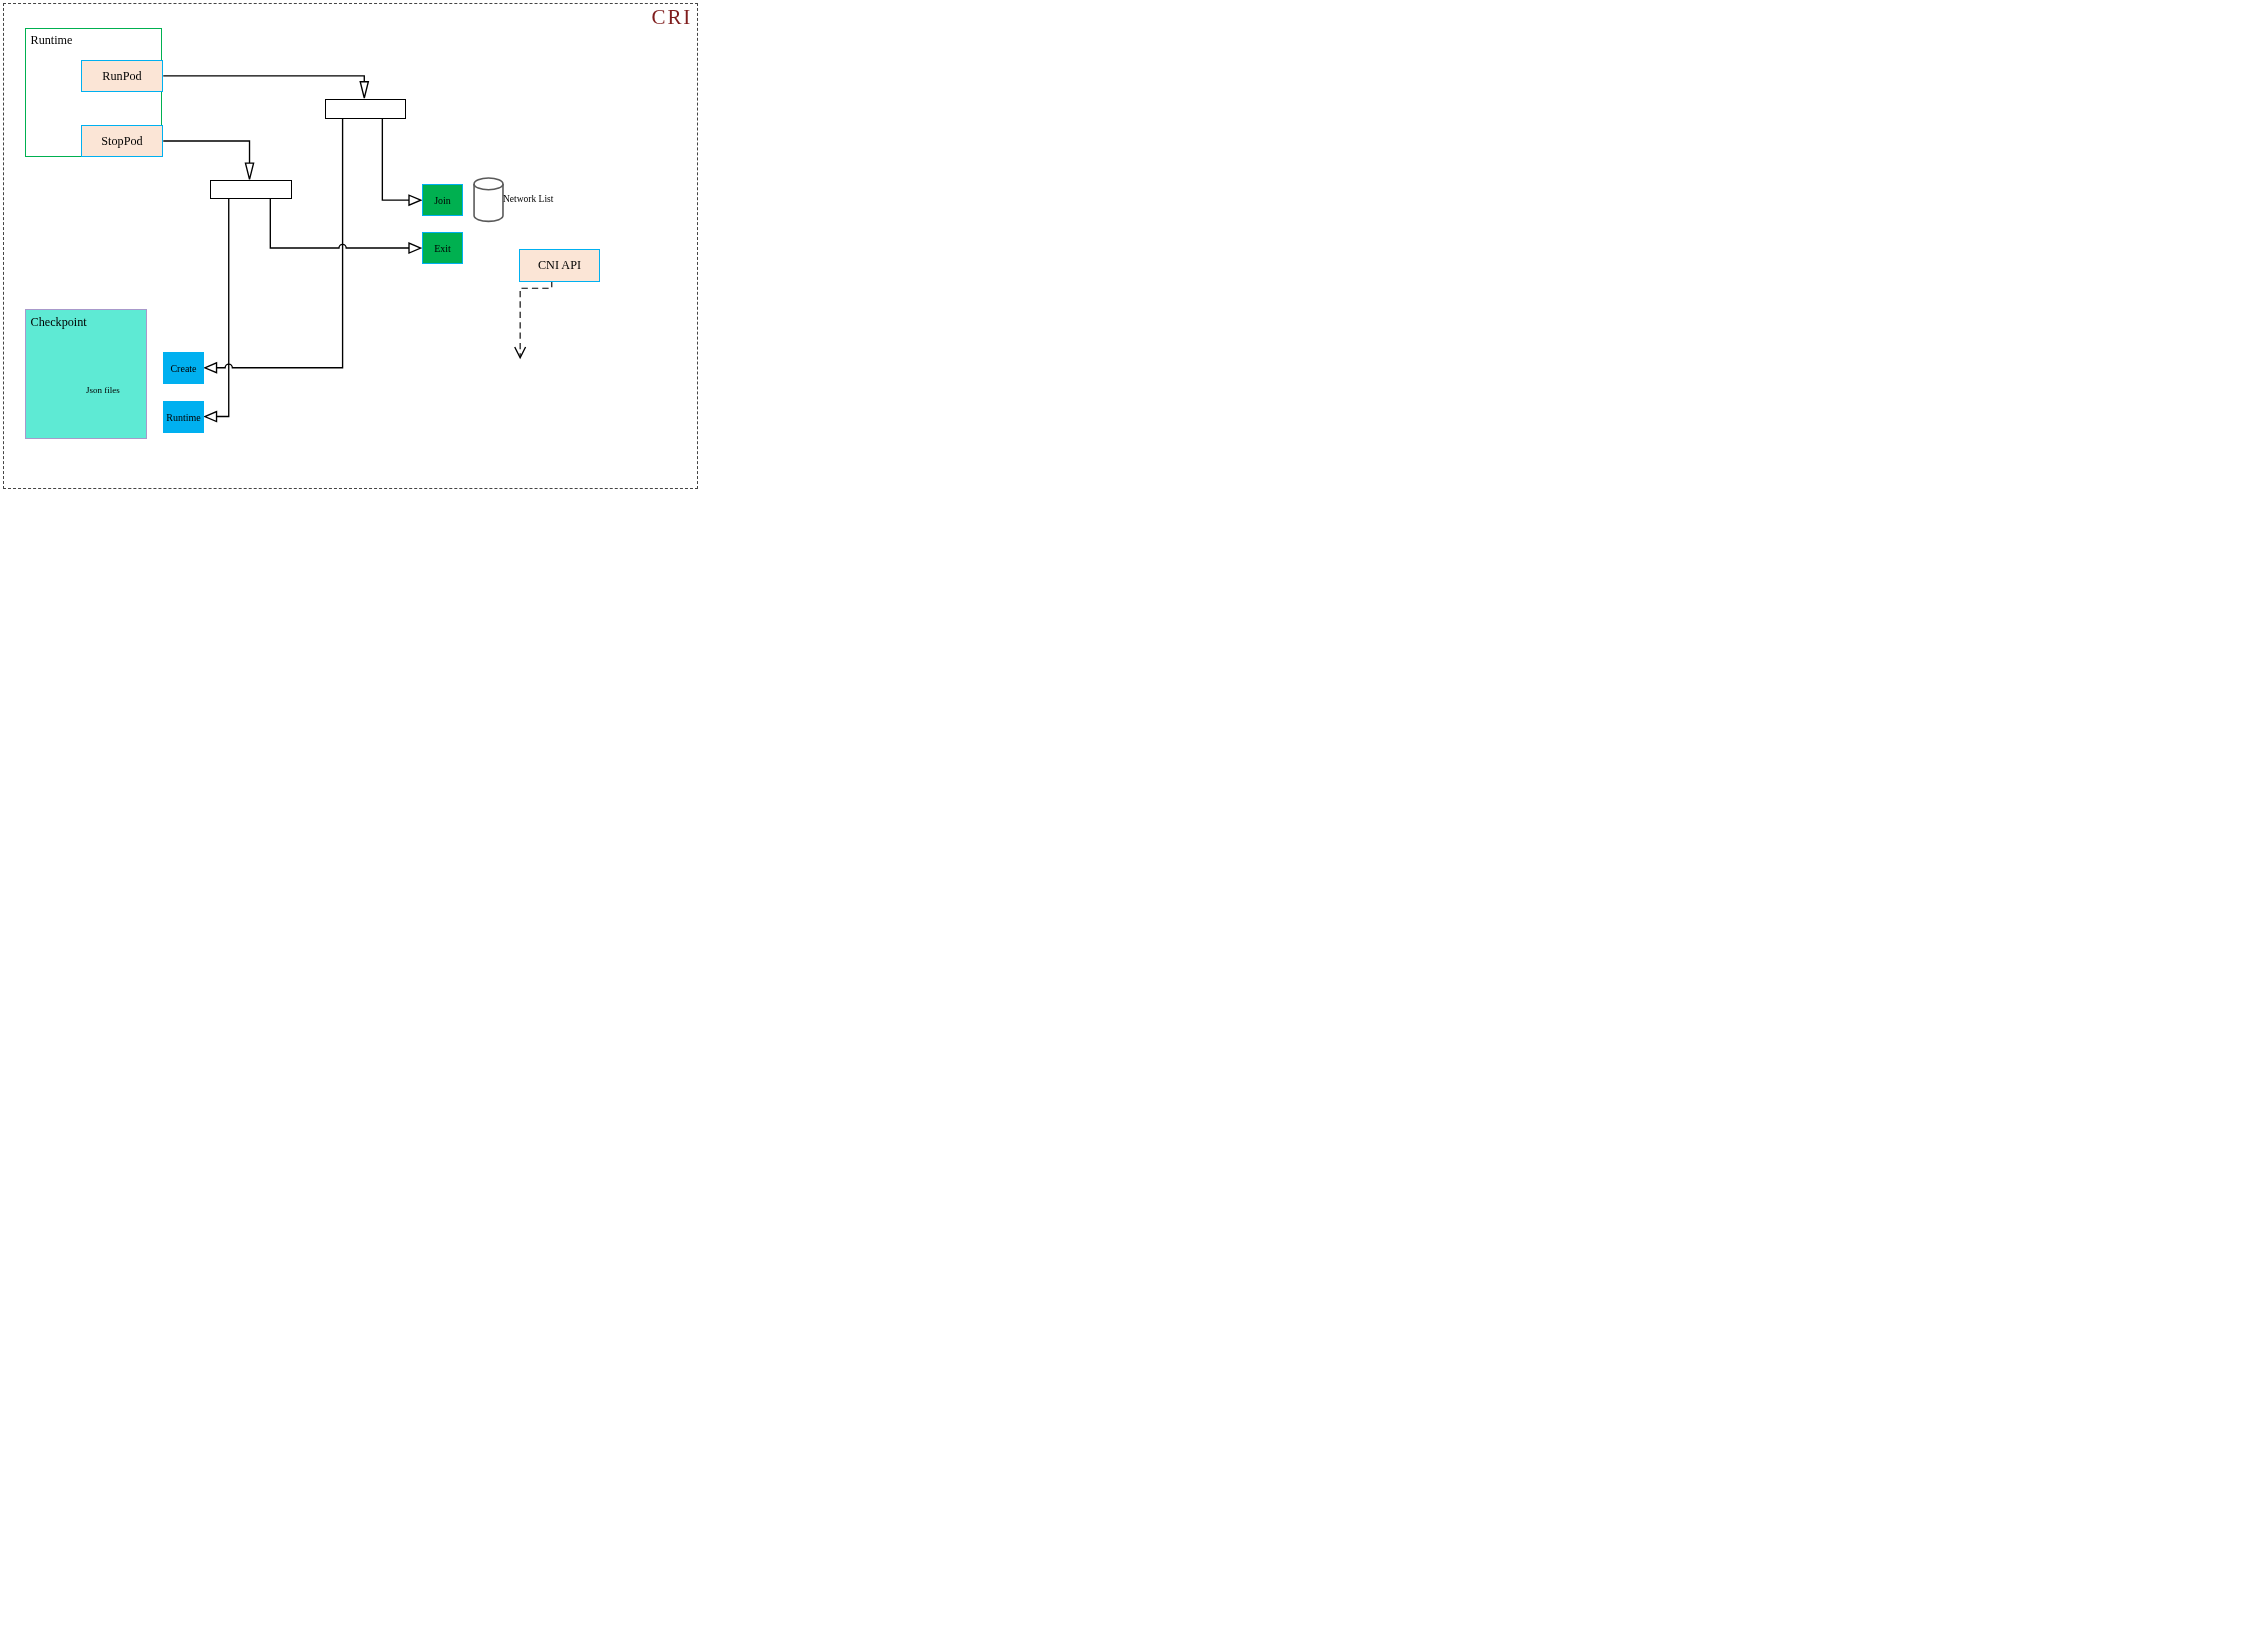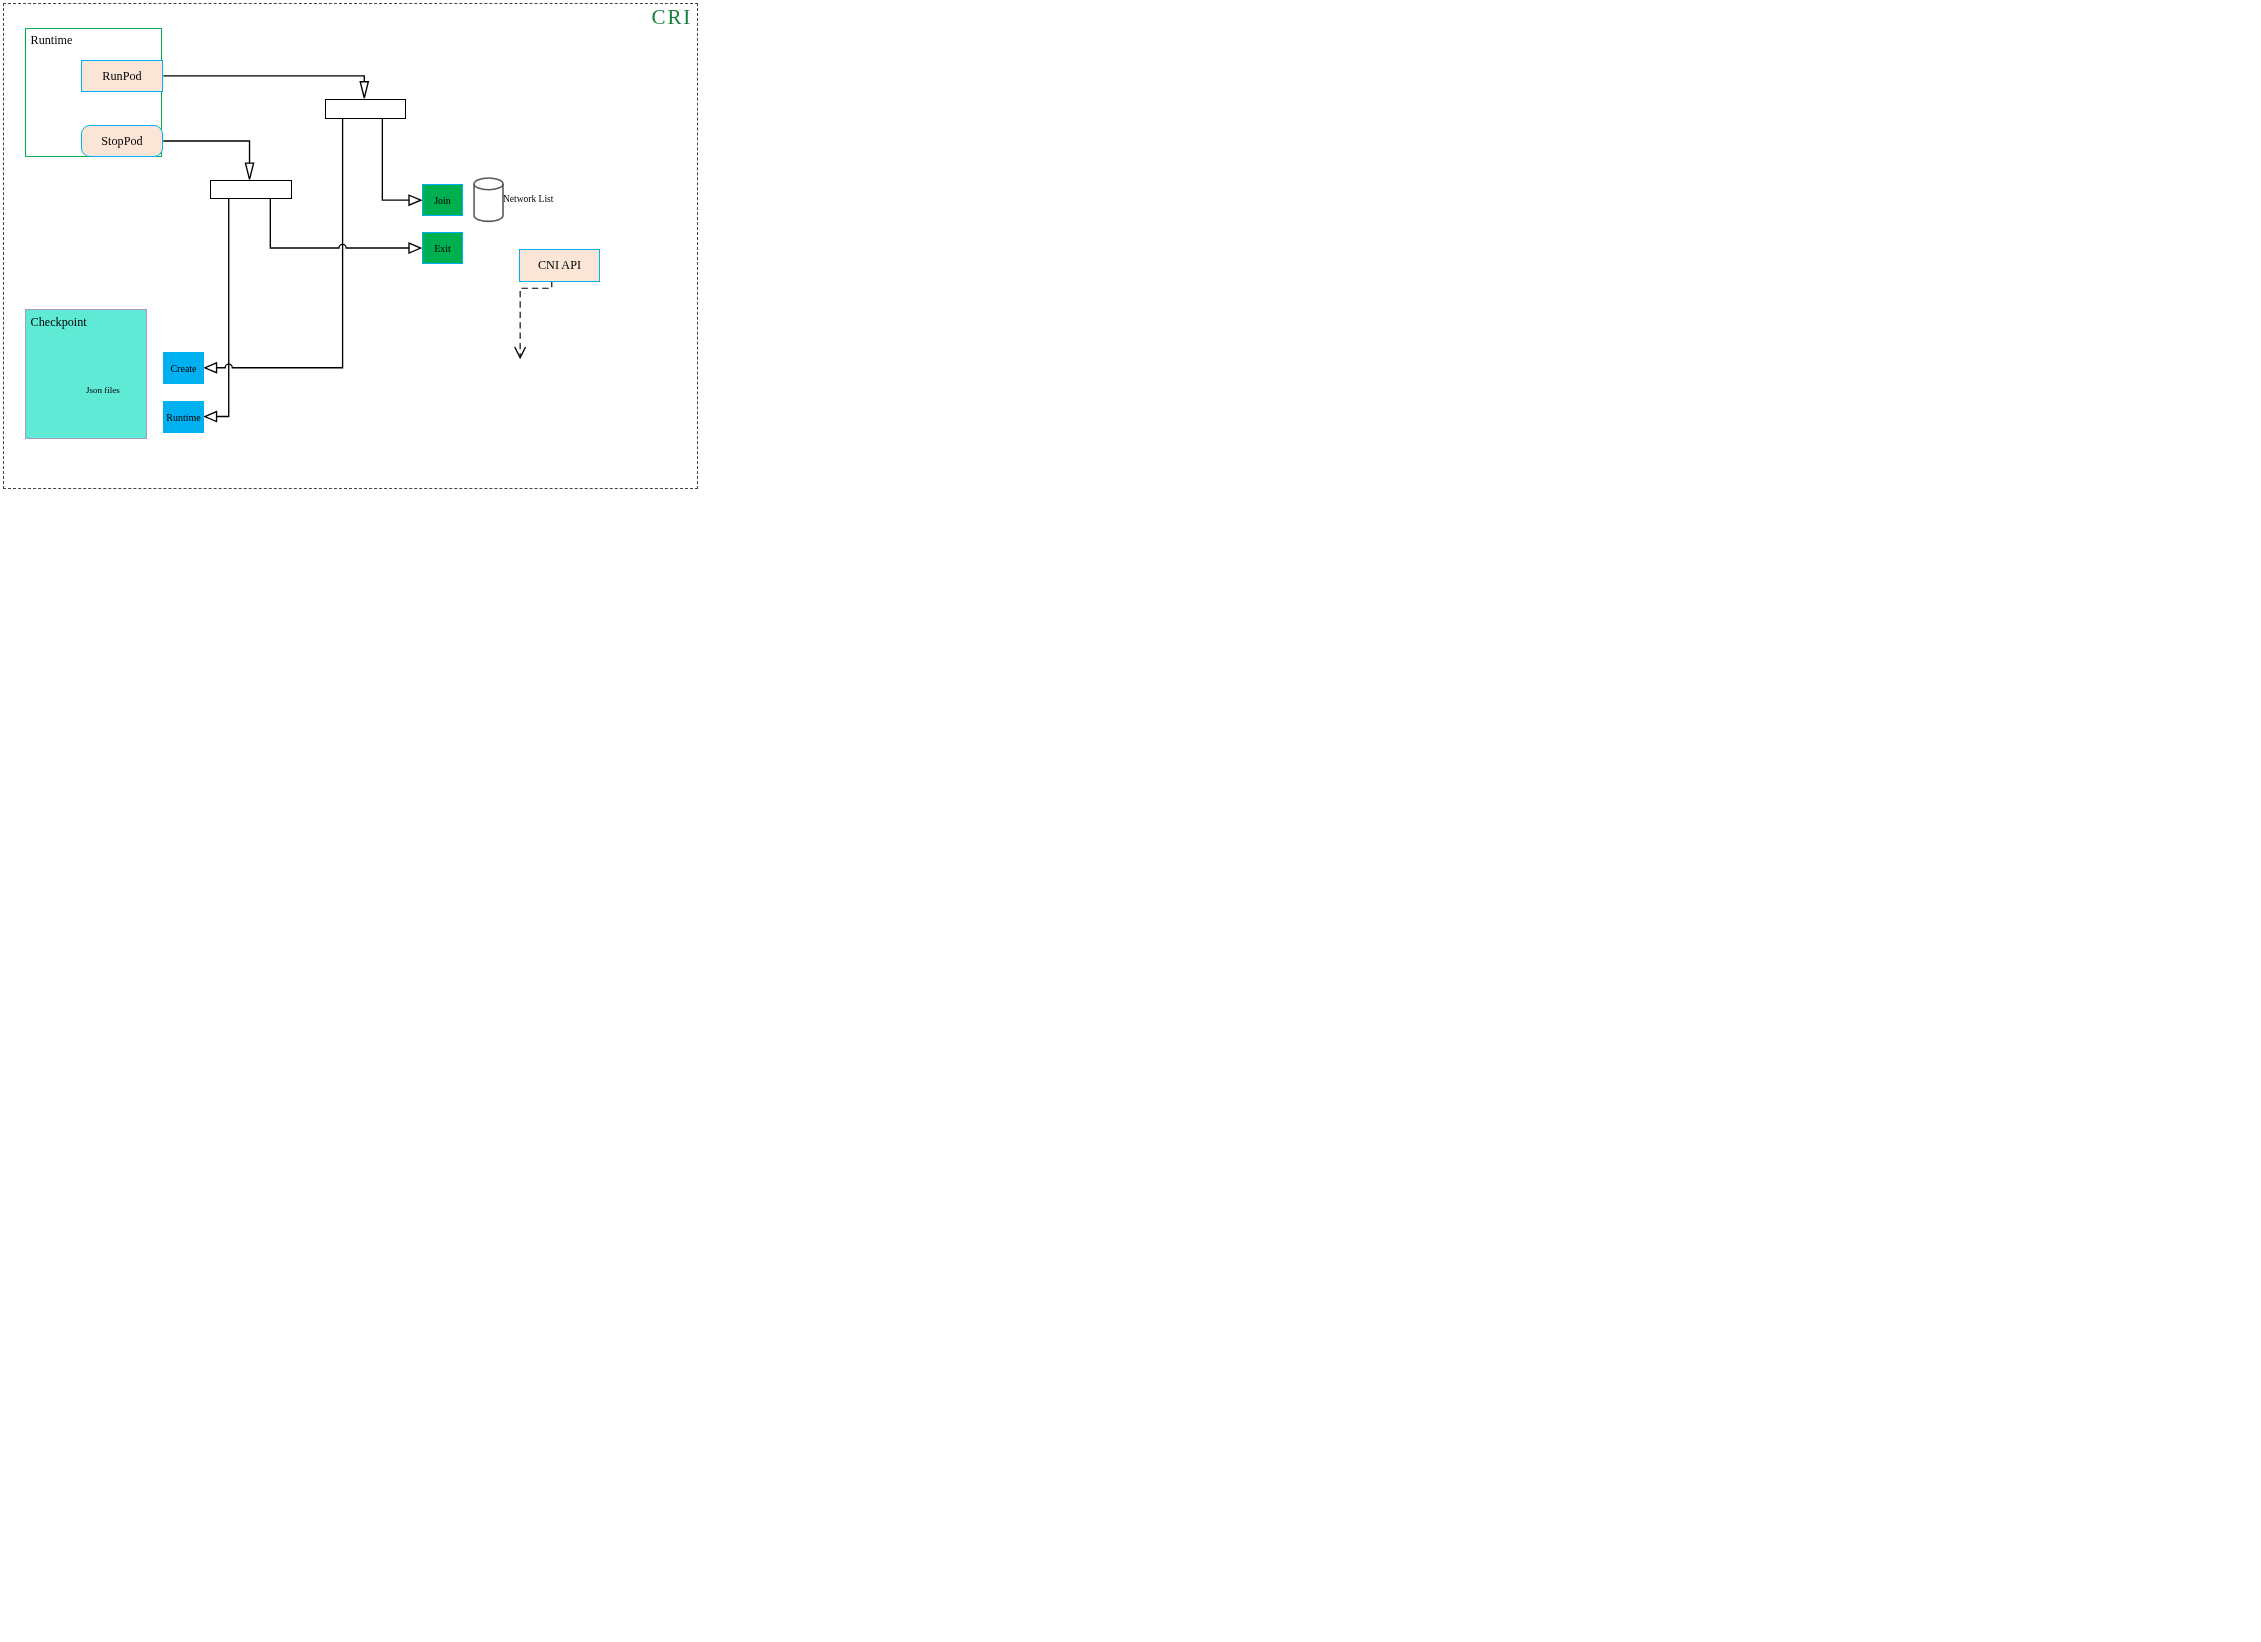--- a/index.html
+++ b/index.html
@@ -8,21 +8,21 @@
   #frame{position:absolute;left:2.7px;top:2.7px;right:2.7px;bottom:2.7px;border:0.9px dashed #444;}
   .abs{position:absolute;box-sizing:border-box;}
   #wires{position:absolute;left:0;top:0;z-index:1;}
   .node{z-index:2;padding-left:42px;}
   .container-title{font-size:12.2px;color:#000;}
   
   #runtime{left:25px;top:28px;width:137px;height:129px;border:0.9px solid #00b050;background:#fff;}
   #runtime .container-title{position:absolute;left:4.5px;top:3.6px;}
   .pill{display:flex;align-items:center;justify-content:center;background:#fbe5d6;border:0.9px solid #00b0f0;font-size:12.2px;color:#000;z-index:3;text-align:right;}
   #runpod{left:81px;top:60px;width:82px;height:32px;}
-  #stoppod{left:81px;top:125px;width:82px;height:32px;border-radius:9px;}
+  #stoppod{left:81px;top:125px;width:82px;height:32px;}
   
   .bar{background:#fff;border:1.4px solid #000;z-index:2;}
   #bar1{left:325px;top:99px;width:81px;height:20px;}
   #bar2{left:210px;top:180px;width:82px;height:19px;}
   
   #netmgr{left:462px;top:152px;width:138px;height:130px;border:0.9px solid #3a82c6;background:#fff;}
   #netmgr .container-title{position:absolute;left:5.4px;top:4.5px;}
   .greenbox{display:flex;align-items:center;justify-content:center;background:#00b050;border:0.9px solid #00b0f0;font-size:10px;color:#000;z-index:3;}
   #join{left:422px;top:184px;width:41px;height:32px;}
   #exit{left:422px;top:232px;width:41px;height:32px;}
@@ -37,21 +37,21 @@
   #jsonfiles-label{left:86px;top:385px;font-size:9px;z-index:3;}
   
   #clibcni{left:417px;top:359px;width:215px;height:91px;border:0.9px solid #000;background:#fff;z-index:2;}
   #clibcni .hdr{position:relative;height:51px;border-bottom:1.8px solid #000;}
   #clibcni .stereotype{position:absolute;left:7.2px;top:4.5px;font-size:10px;}
   #clibcni .cname{position:absolute;left:7.2px;top:23.5px;font-size:12.2px;}
   #clibcni .methods{background:#f2f2f2;height:38px;}
   #clibcni .mrow{height:18.5px;display:flex;align-items:center;padding-left:13.6px;font-size:10px;}
   #clibcni .mrow.second{border-top:1.4px dotted #000;height:18px;}
   
-  #cri{right:9px;top:5.4px;font-size:21px;color:#15803d;z-index:3;letter-spacing:1.8px;}
+  #cri{right:9px;top:5.4px;font-size:21px;color:#7f1d1d;z-index:3;letter-spacing:1.8px;}
 </style>
 </head>
 <body>
 
 <div id="canvas">
   <div id="frame"></div>
 
   <svg id="wires" width="701" height="492" viewBox="0 0 1549 1089">
 
     <g fill="#ffffff" stroke="#595959" stroke-width="3.5">

